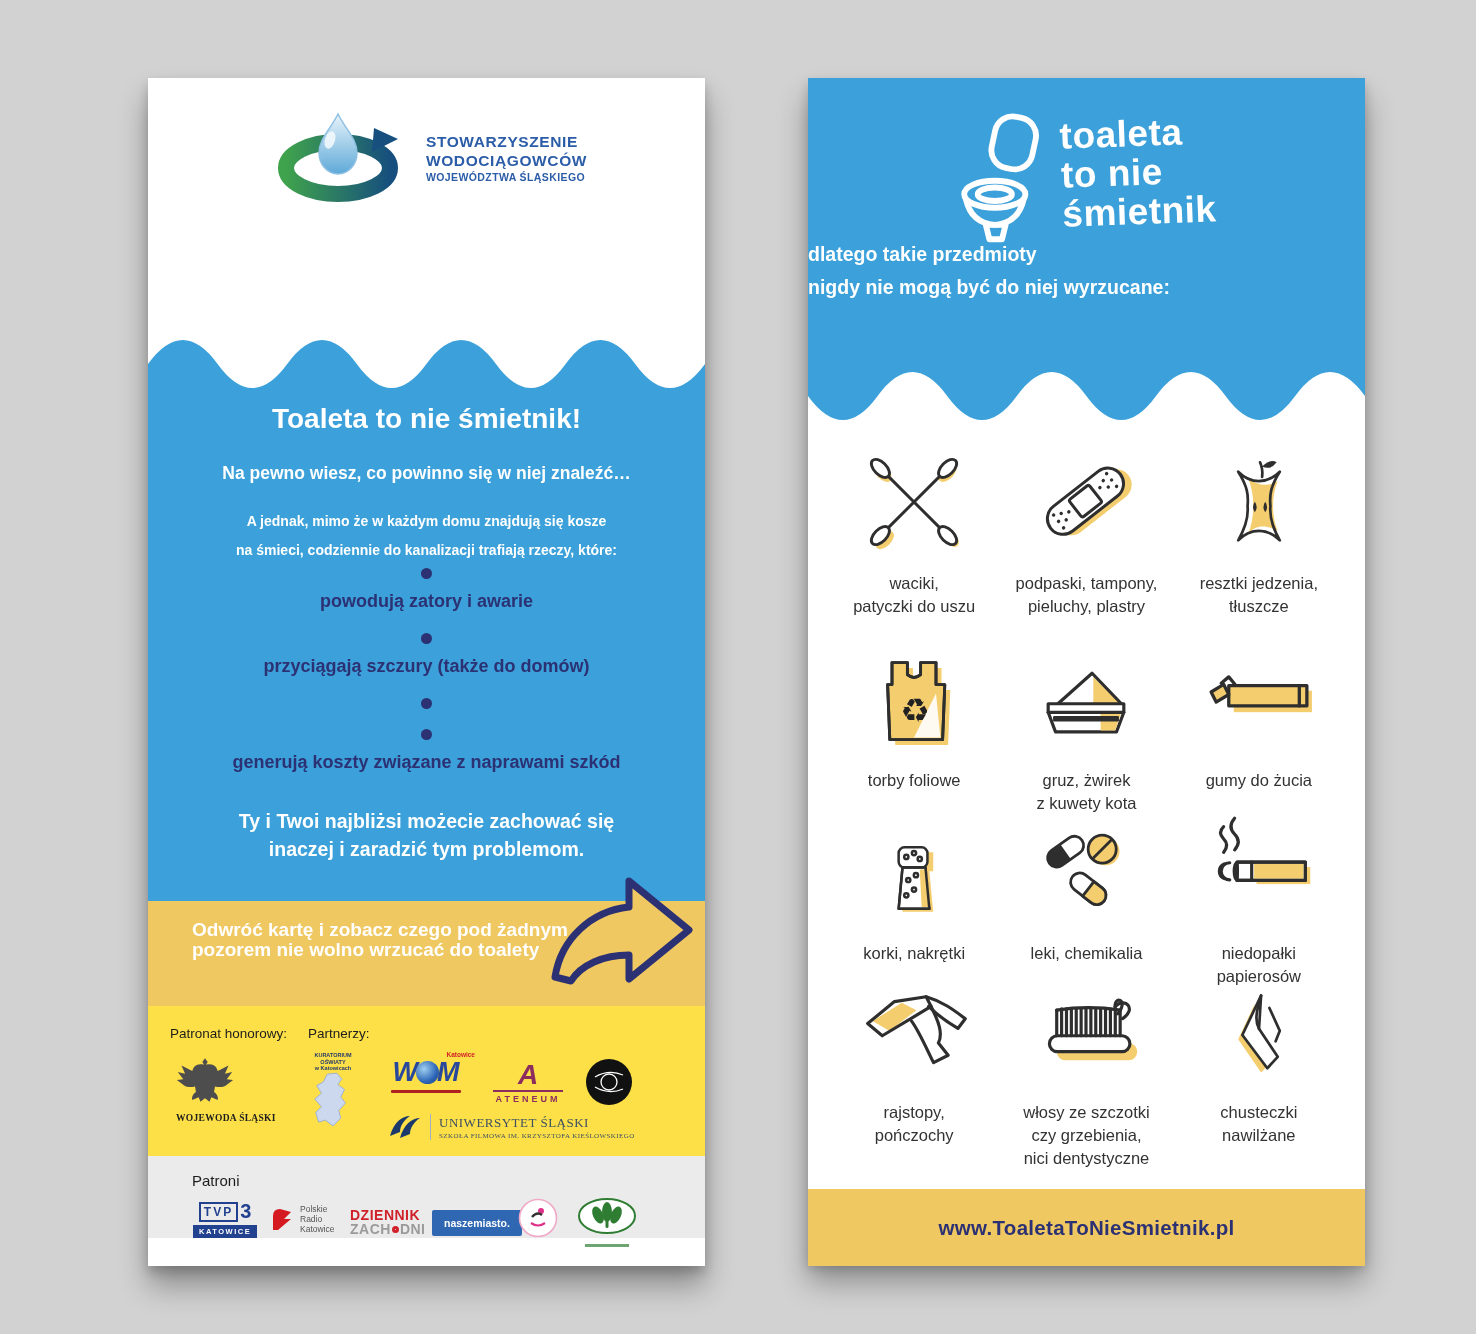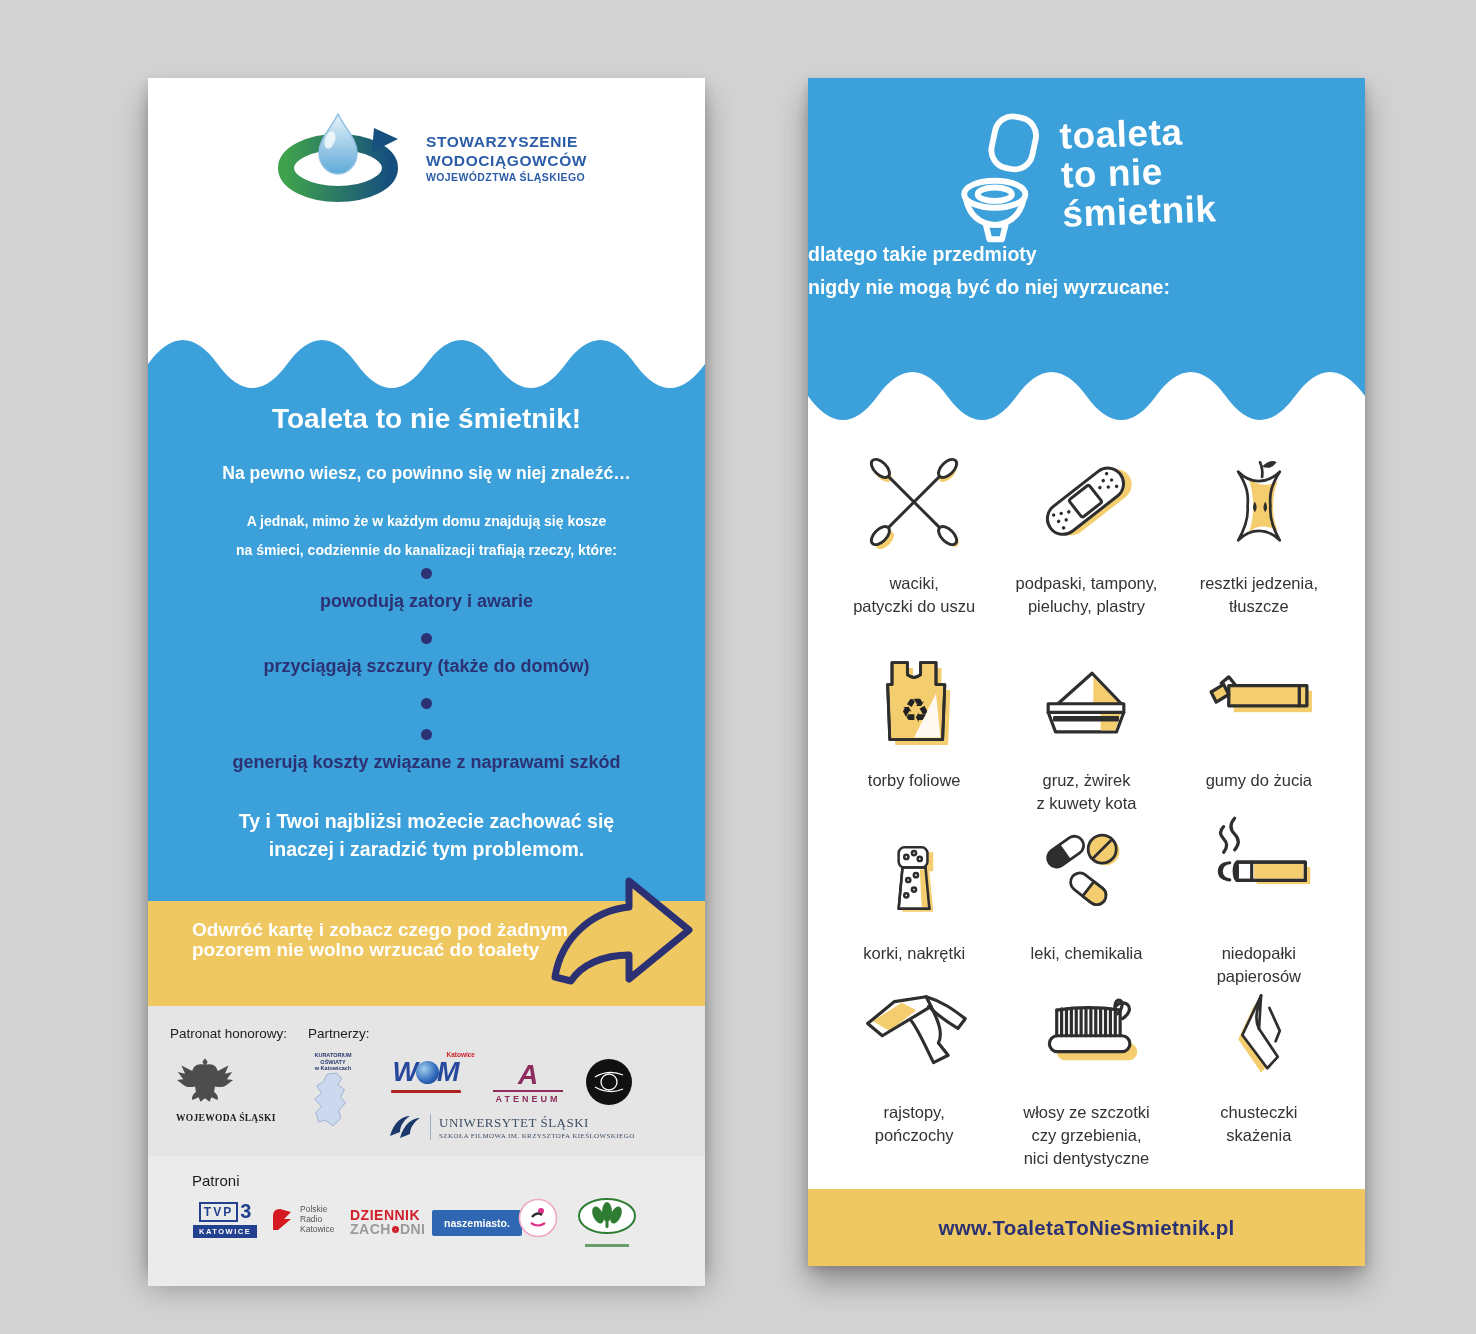--- a/index.html
+++ b/index.html
@@ -25,21 +25,21 @@
   .lp-lead { font-size:17.5px; font-weight:bold; margin-top:27px; line-height:20px; }
   .lp-intro { font-size:14px; font-weight:bold; margin-top:24px; line-height:29px; }
   .bullets { list-style:none; margin-top:3px; }
   .bullets li { margin-bottom:20px; }
   .dot { display:block; width:11px; height:11px; border-radius:50%; background:#2b3173; margin:0 auto 10px; }
   .bullets .btxt { display:block; font-size:18px; font-weight:bold; color:#2b3173; line-height:24px; }
   .lp-closing { font-size:19.5px; font-weight:bold; margin-top:33px; line-height:28px; }
   .lp-yellow { height:105px; background:#f0c862; position:relative; }
   .flip-note { color:#fff; font-size:19px; font-weight:bold; line-height:20px; padding:19px 0 0 44px; text-align:left; }
   .flip-arrow { position:absolute; right:8px; top:-34px; }
-  .lp-partners { height:150px; background:#e5e5e5; position:relative; font-size:13.5px; color:#1d1d1d;padding-left:22px; }
+  .lp-partners { height:150px; background:#fde047; position:relative; font-size:13.5px; color:#1d1d1d;padding-left:22px; }
   .pl-label1 { position:absolute; left:22px; top:20px; }
   .pl-label2 { position:absolute; left:160px; top:20px; }
   .eagle-block { position:absolute; left:28px; top:48px; width:110px; }
   .eagle-block .cap { font-family:"Liberation Serif", serif; font-weight:bold; font-size:9.5px; margin-top:2px; letter-spacing:.3px; }
   .kurat { position:absolute; left:155px; top:46px; width:60px; text-align:center; }
   .kurat .cap { font-size:5.5px; font-weight:bold; color:#23386b; line-height:6.5px; }
   .wom { position:absolute; left:243px; top:52px; width:70px; text-align:center; }
   .wom-row { display:flex; align-items:center; justify-content:center; position:relative; }
   .wom-letter { font-size:27px; font-weight:bold; color:#27489c; font-style:italic; line-height:28px; }
   .wom-globe { display:inline-block; width:23px; height:23px; border-radius:50%; margin:0 -2px;
@@ -48,21 +48,21 @@
   .wom-tag { height:3px; background:#b0221f; margin-top:4px; border-radius:1px; }
   .aten { position:absolute; left:330px; top:56px; width:100px; text-align:center; color:#8d2d5e; }
   .aten-a { font-size:28px; font-weight:bold; font-style:italic; line-height:26px; }
   .aten-bar { height:2px; background:#8d2d5e; width:70px; margin:2px auto 2px; }
   .aten-name { font-size:9px; font-weight:bold; letter-spacing:3px; }
   .blk { position:absolute; left:437px; top:52px; }
   .us { position:absolute; left:240px; top:106px; display:flex; align-items:center; gap:8px; }
   .us-div { width:1px; height:26px; background:#9fb0c4; }
   .us-name { font-family:"Liberation Serif", serif; font-size:13px; color:#3d4f63; letter-spacing:.5px; }
   .us-sub { font-family:"Liberation Serif", serif; font-size:7px; color:#3d4f63; letter-spacing:.4px; margin-top:1px; }
-  .lp-patroni { height:130px; background:#ebebeb; position:relative; }
+  .lp-patroni { height:82px; background:#ebebeb; position:relative; }
   .patroni-label { position:absolute; left:44px; top:16px; font-size:15px; color:#1d1d1d; }
   .tvp { position:absolute; left:45px; top:44px; text-align:center; }
   .tvp-top { display:flex; align-items:center; gap:2px; justify-content:center; }
   .tvp-box { border:2px solid #22418f; color:#22418f; font-weight:bold; font-size:12px; letter-spacing:2px; padding:1px 3px; }
   .tvp-3 { color:#22418f; font-weight:bold; font-size:20px; }
   .tvp-kat { background:#22418f; color:#fff; font-size:7.5px; font-weight:bold; letter-spacing:1.5px; padding:2px 6px; margin-top:2px; }
   .radio { position:absolute; left:122px; top:48px; display:flex; gap:6px; align-items:center; }
   .radio-text { font-size:8.5px; color:#555; line-height:10px; }
   .dziennik { position:absolute; left:202px; top:52px; text-align:left; }
   .dz1 { color:#d0202a; font-weight:bold; font-size:14px; letter-spacing:.5px; line-height:14px; }
@@ -494,21 +494,21 @@
       <figure class="cell r4">
         <div class="icn">
           <svg width="104" height="104" viewBox="0 0 100 100">
             <path class="fl" d="M46 20 L30 54 L52 86 L60 78 L40 52 Z"></path>
             <path class="olf wh" d="M52 12 L34 50 L58 82 L68 71 L50 44 Z"></path>
             <path class="ol" d="M52 12 C47 28 46 37 50 44"></path>
             <path class="ol" d="M60 24 L70 46 L66 56"></path>
           </svg>
         </div>
         <figcaption class="cap-label ml">chusteczki
-skażenia</figcaption>
+nawilżane</figcaption>
       </figure>
     </div>
 
     <div class="rp-yellow">
       <span class="rp-site">www.ToaletaToNieSmietnik.pl</span>
     </div>
   </section>
 </div>
 
 </body></html>

